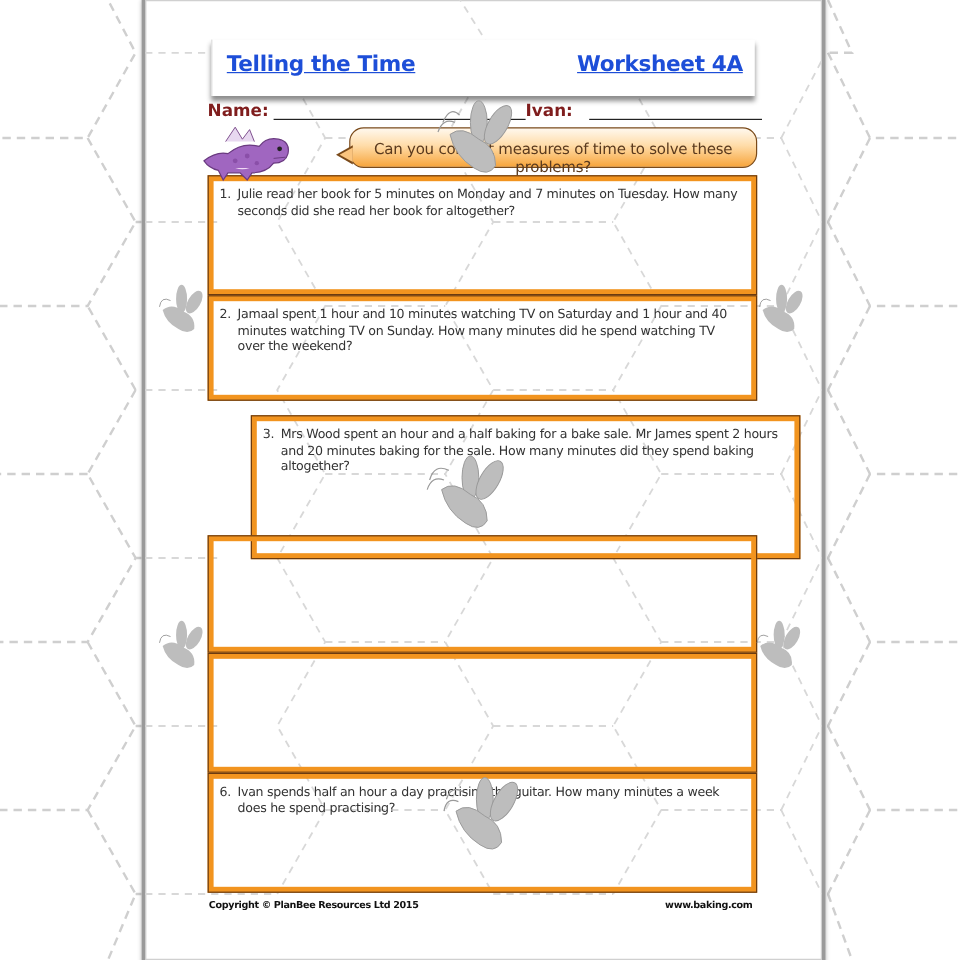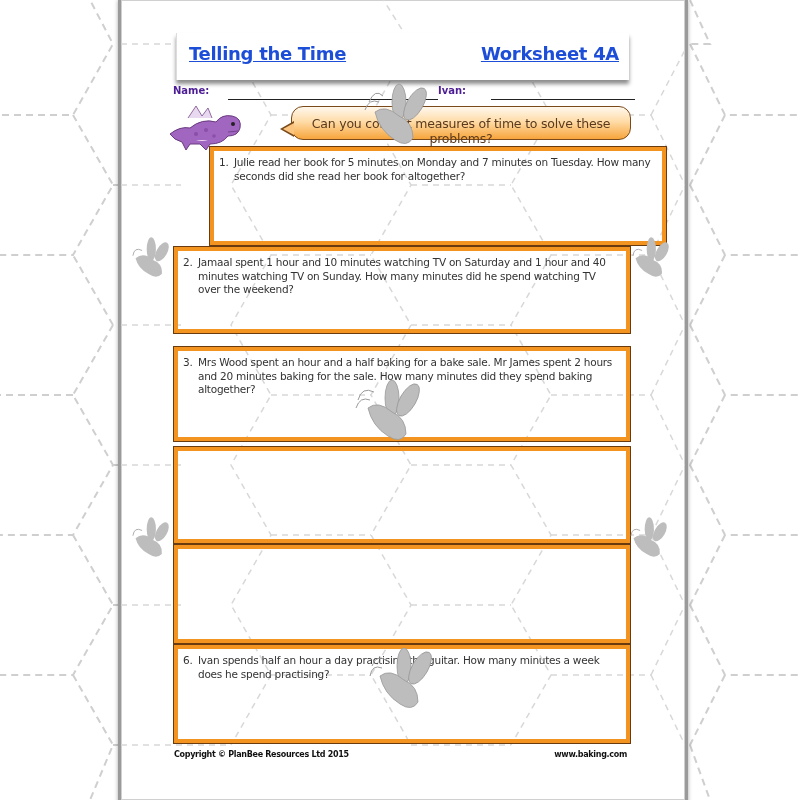--- a/index.html
+++ b/index.html
@@ -25,21 +25,21 @@
       z-index: 2;
     }
     .title-left, .title-right {
       position: absolute; top: 10px; font-weight: bold; font-size: 18px; color: #1d4ed8;
       font-family: "DejaVu Sans", sans-serif; letter-spacing: -0.3px; text-decoration: underline;
     }
     .title-left { left: 12px; }
     .title-right { right: 10px; }
     .name-row {
       position: absolute; left: 52px; top: 85px; width: 456px; height: 18px; z-index: 2;
-      font-weight: bold; font-size: 10px; color: #4c1d95; font-family: "DejaVu Sans", sans-serif;
+      font-weight: bold; font-size: 14px; color: #7f1d1d; font-family: "DejaVu Sans", sans-serif;
     }
     .name-label { position: absolute; left: 0; top: 0; }
     .name-line { position: absolute; left: 55px; top: 14px; width: 210px; border-bottom: 1.5px solid #222; }
     .date-label { position: absolute; left: 265px; top: 0; }
     .date-line { position: absolute; left: 318px; top: 14px; width: 144px; border-bottom: 1.5px solid #222; }
     .dragon { position: absolute; left: 45px; top: 104px; width: 80px; height: 48px; z-index: 3; }
     .bubble {
       position: absolute; left: 170px; top: 106px; width: 340px; height: 34px; z-index: 3;
       border: 1.5px solid #7a4a1a; border-radius: 12px;
       background: linear-gradient(#fff8ee 0%, #ffdca8 45%, #f7a53c 100%);
@@ -181,29 +181,29 @@
     <path d="M30 36 Q36 38 42 36" fill="#f0d8f5" stroke="none"></path>
   </svg>
 
   <div class="bubble">
     <span class="bubble-tail"></span>
     <span class="bubble-tail-inner"></span>
     <div class="bubble-text">Can you convert measures of time to solve these problems?</div>
   </div>
 
   <div class="questions">
-    <div class="qbox" style="top:0; height:100px;margin-left:36px;">
+    <div class="qbox" style="top:0; height:100px;">
       <div class="qtext"><span class="qnum">1.</span><span>Julie read her book for 5 minutes on Monday and 7 minutes on Tuesday. How many seconds did she read her book for altogether?</span></div>
       <div class="answer-area"></div>
     </div>
     <div class="qbox" style="top:100px; height:88px;">
       <div class="qtext"><span class="qnum">2.</span><span>Jamaal spent 1 hour and 10 minutes watching TV on Saturday and 1 hour and 40 minutes watching TV on Sunday. How many minutes did he spend watching TV over the weekend?</span></div>
       <div class="answer-area"></div>
     </div>
-    <div class="qbox" style="top:200px; height:96px;">
+    <div class="qbox" style="top:200px; height:120px;margin-left:36px;">
       <div class="qtext"><span class="qnum">3.</span><span>Mrs Wood spent an hour and a half baking for a bake sale. Mr James spent 2 hours and 20 minutes baking for the sale. How many minutes did they spend baking altogether?</span></div>
       <div class="answer-area"></div>
     </div>
     <div class="qbox" style="top:300px; height:98px;">
       <div class="answer-area"></div>
     </div>
     <div class="qbox" style="top:398px; height:100px;">
       <div class="answer-area"></div>
     </div>
     <div class="qbox" style="top:498px; height:100px;">

